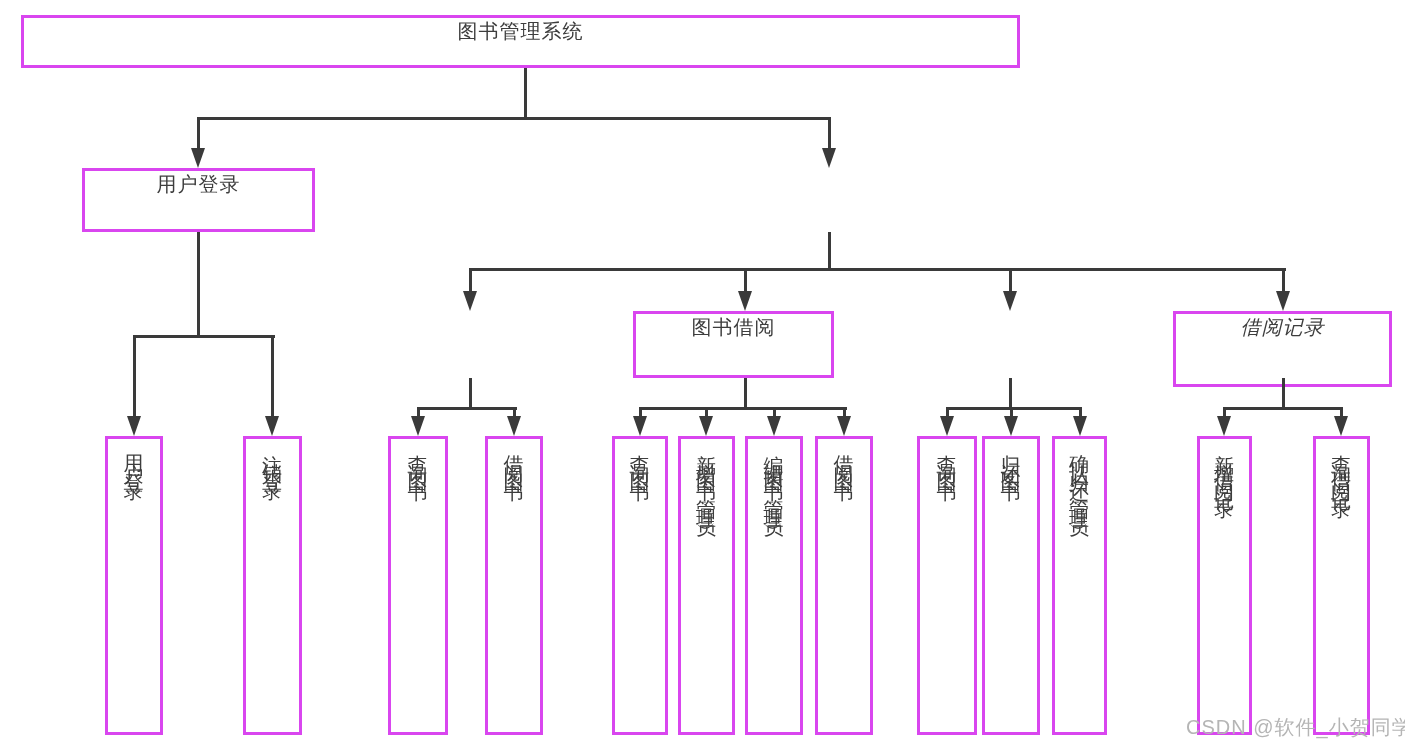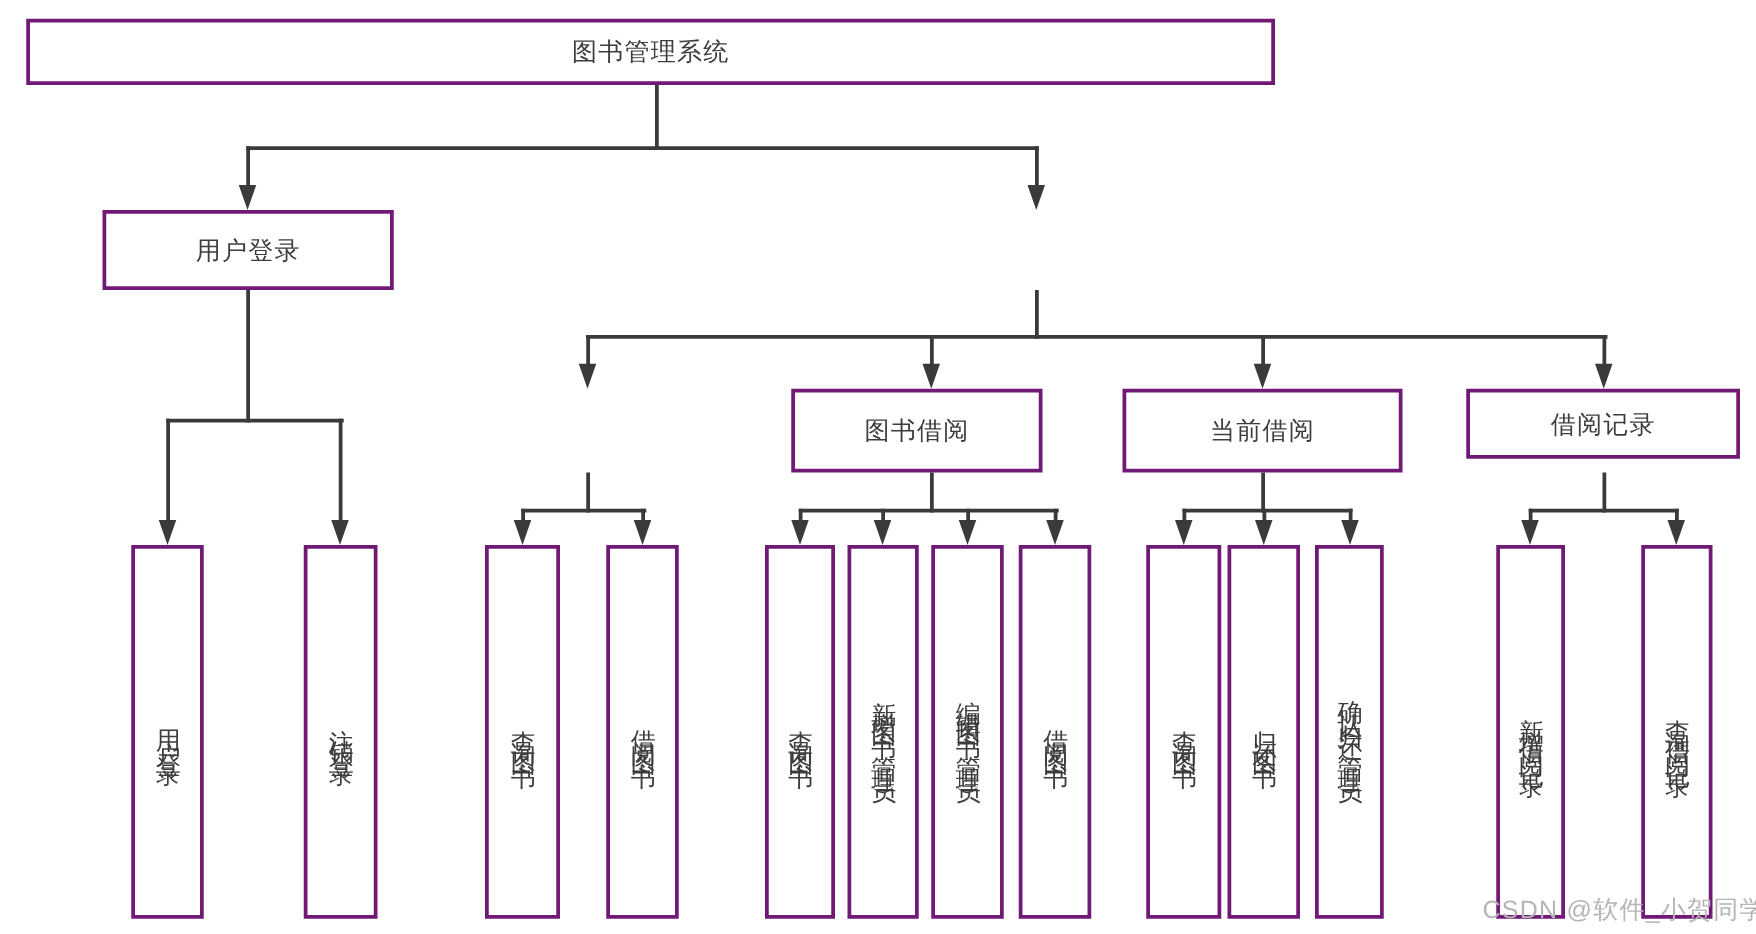--- a/index.html
+++ b/index.html
@@ -1,22 +1,22 @@
 <!DOCTYPE html>
 <html><head>
 <meta charset="utf-8">
 <style>
   html,body{margin:0;padding:0;background:#ffffff;}
   #stage{
     position:relative;width:1405px;height:747px;background:#ffffff;overflow:hidden;
     font-family:"Liberation Sans","DejaVu Sans",sans-serif;
   }
   .box{
-    position:absolute;background:#ffffff;border:3px solid #701a75;box-sizing:border-box;
-    display:flex;align-items:center;justify-content:center;color:#3d3d3d;
+    position:absolute;background:#ffffff;border:3px solid #d946ef;box-sizing:border-box;
+    display:flex;align-items:flex-start;justify-content:center;color:#3d3d3d;
   }
   .hlabel{font-size:20px;letter-spacing:1px;white-space:nowrap;}
   .leaf{
     writing-mode:vertical-rl;text-orientation:mixed;
     font-size:20px;letter-spacing:9px;line-height:1;
   }
   .line{position:absolute;background:#3a3a3a;}
   .arrow{
     position:absolute;width:0;height:0;
     border-left:7px solid transparent;border-right:7px solid transparent;
@@ -36,24 +36,21 @@
     <span class="hlabel">图书管理系统</span>
   </div>
 
   <div class="box" style="left:82px;top:168px;width:233px;height:64px;">
     <span class="hlabel">用户登录</span>
   </div>
 
   <div class="box" style="left:633px;top:311px;width:201px;height:67px;">
     <span class="hlabel">图书借阅</span>
   </div>
-  <div class="box" style="left:898px;top:311px;width:224px;height:67px;">
-    <span class="hlabel">当前借阅</span>
-  </div>
-  <div class="box" style="left:1173px;top:311px;width:219px;height:56px;">
+  <div class="box" style="left:1173px;top:311px;width:219px;height:76px;font-style:italic;">
     <span class="hlabel">借阅记录</span>
   </div>
 
   <div class="box" style="left:105px;top:436px;width:58px;height:299px;">
     <span class="leaf">用户登录</span>
   </div>
   <div class="box" style="left:243px;top:436px;width:59px;height:299px;">
     <span class="leaf">注销登录</span>
   </div>
   <div class="box" style="left:388px;top:436px;width:60px;height:299px;">

